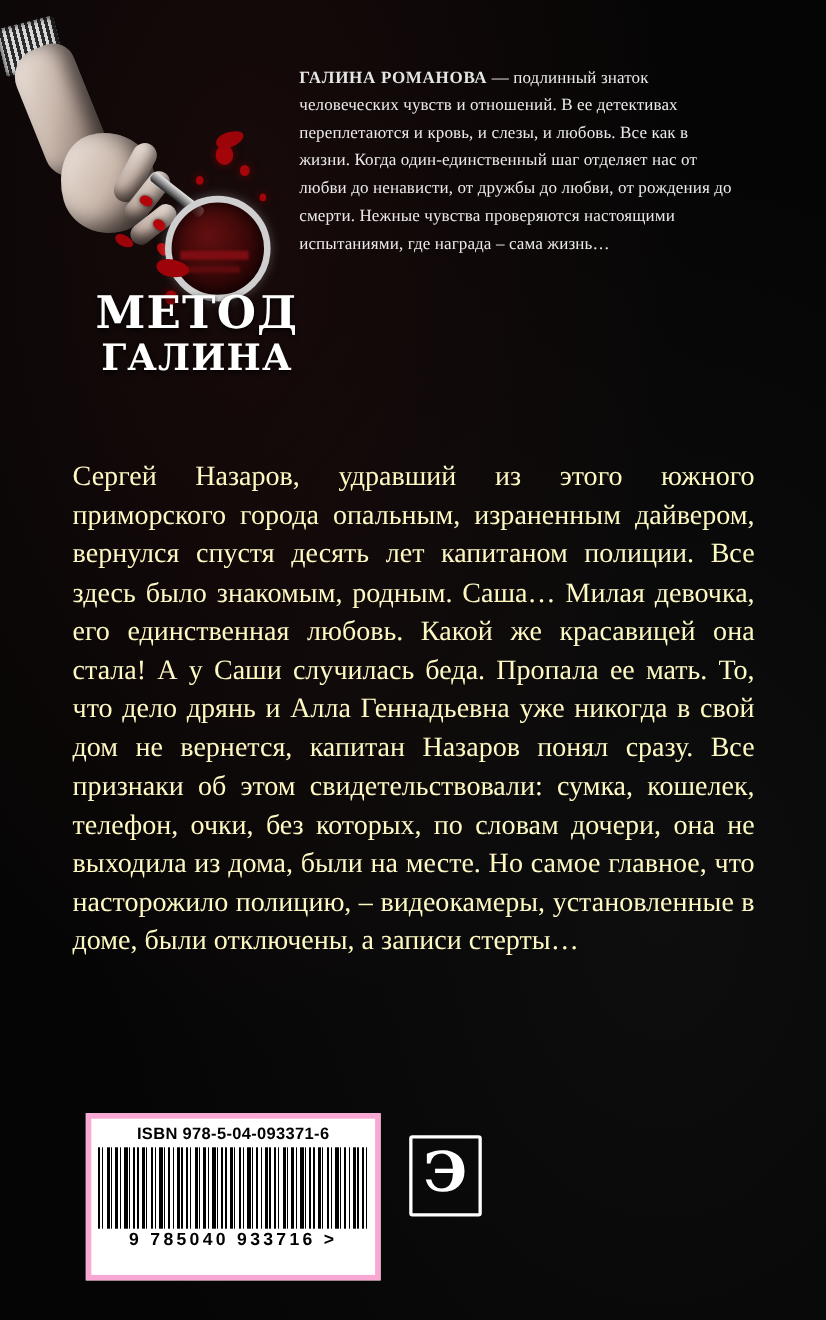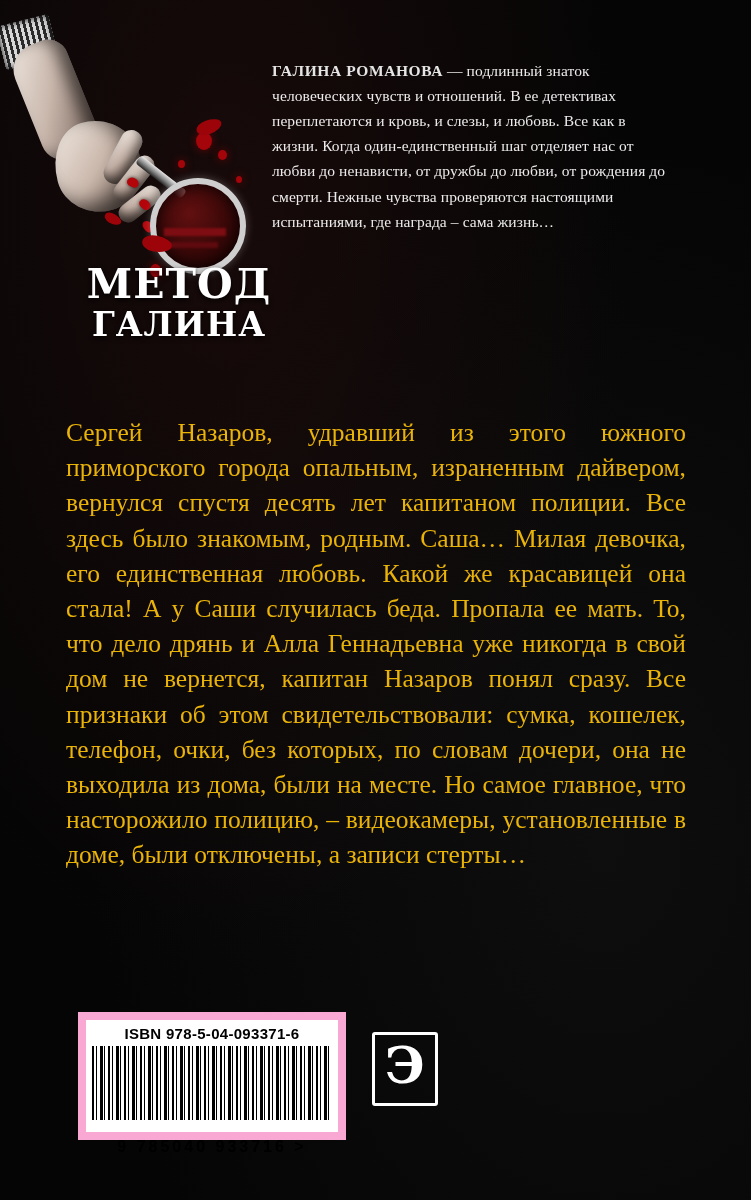--- a/index.html
+++ b/index.html
@@ -187,34 +187,34 @@
 
   
   .annotation {
     position: absolute;
     left: 66px;
     top: 415px;
     width: 620px;
     font-family: "Liberation Serif", serif;
     font-size: 25.5px;
     line-height: 1.38;
-    color: #eab308;
+    color: #fef9c3;
     text-align: justify;
     text-justify: inter-word;
   }
 
   
   .barcode-panel {
     position: absolute;
     left: 78px;
     top: 1012px;
     width: 268px;
-    height: 128px;
+    height: 152px;
     background: #ffffff;
-    border: 8px solid #f9a8d4;
+    border: 5px solid #f9a8d4;
     box-sizing: border-box;
     padding: 4px 6px 20px 6px;
   }
   .isbn-text {
     color: #000;
     font-family: "Liberation Sans", sans-serif;
     font-size: 15px;
     font-weight: bold;
     text-align: center;
     letter-spacing: 0.3px;
@@ -230,21 +230,21 @@
         #000 4px, #000 5px, #fff 5px, #fff 8px,
         #000 8px, #000 11px, #fff 11px, #fff 12px,
         #000 12px, #000 13px, #fff 13px, #fff 16px);
   }
   .barcode-digits {
     color: #000;
     font-family: "Liberation Sans", sans-serif;
     font-size: 16px;
     letter-spacing: 3px;
     text-align: center;
-    margin-top: 18px;
+    margin-top: 2px;
     font-weight: 600;
   }
 
   
   .logo {
     position: absolute;
     left: 372px;
     top: 1032px;
     width: 66px;
     height: 74px;

